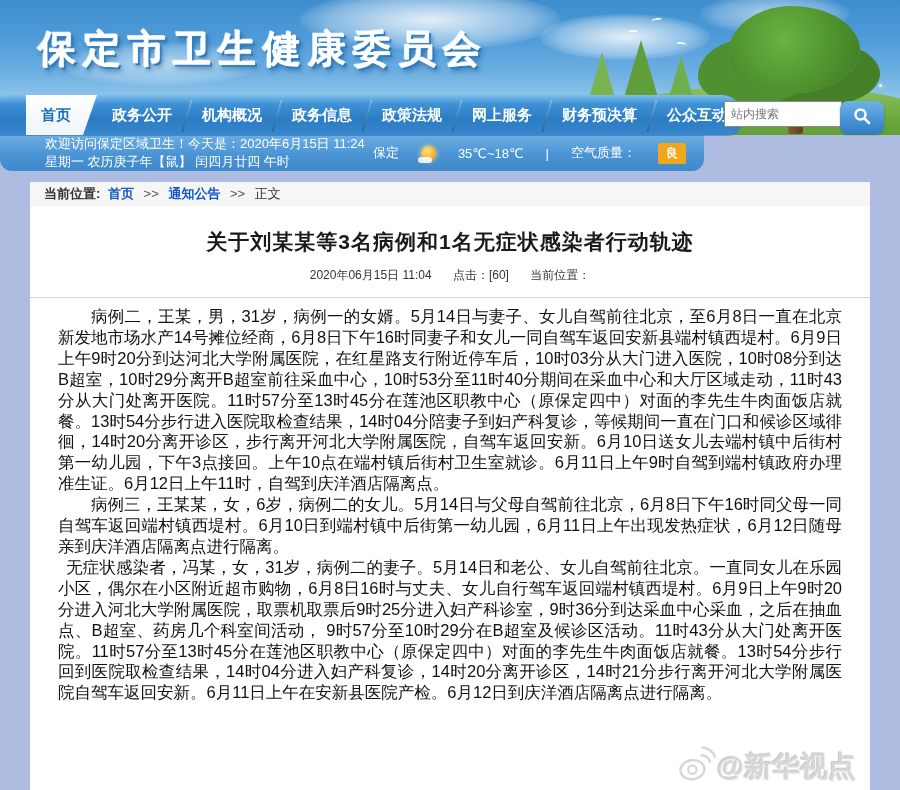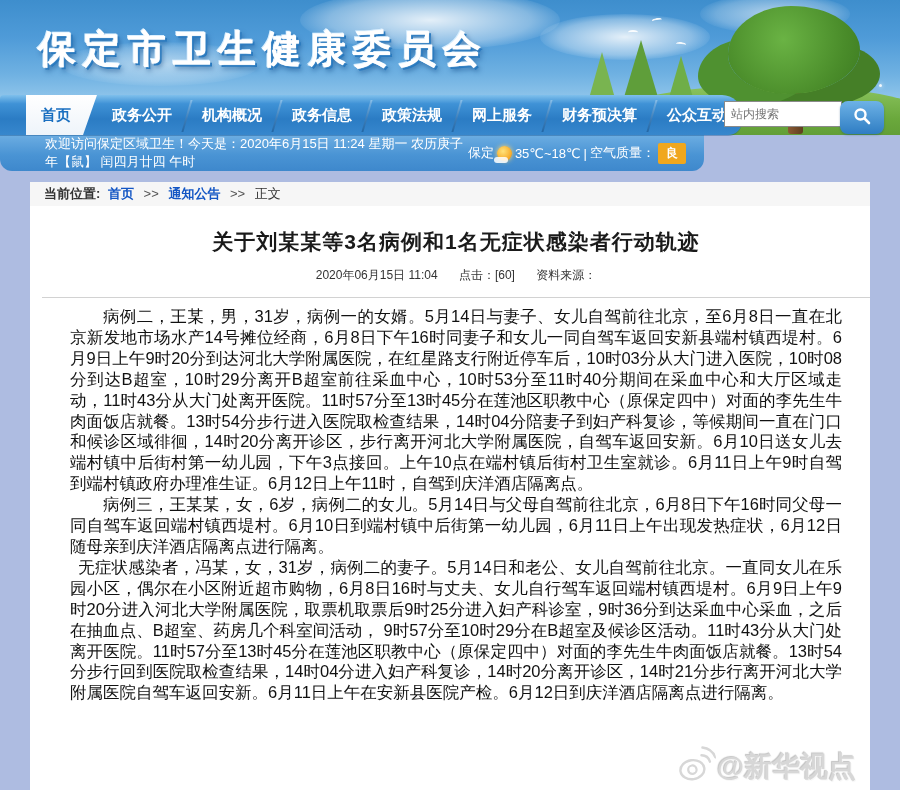--- a/index.html
+++ b/index.html
@@ -52,38 +52,38 @@
     font-size:12px; color:#333; padding:0 6px; outline:none; }
   .search-btn { width:44px; height:33px; margin-left:-2px; border:none; cursor:pointer;
     background:linear-gradient(180deg,#6db2e6,#2f7dc3); border-radius:8px;
     display:flex; align-items:center; justify-content:center; box-shadow:0 1px 2px rgba(20,70,120,.4); }
 
   
   .infobar { position:absolute; left:0; top:135px; width:704px; height:36px; z-index:4;
     background:linear-gradient(180deg,#6cadE2 0%,#4a94d4 55%,#3e88cc 100%);
     border-radius:0 0 12px 12px; display:flex; align-items:center; justify-content:space-between;
     padding:0 18px 0 45px; color:#fff; font-size:13px; }
-  .weather { display:flex; align-items:center; gap:3px; white-space:nowrap; }
+  .weather { display:flex; align-items:center; gap:22px; white-space:nowrap; }
   .sun-icon { display:inline-block; width:15px; height:15px; border-radius:50%;
     background:radial-gradient(circle at 40% 35%, #ffe37a, #f6a723 70%); box-shadow:0 0 5px #ffd76e; position:relative; }
   .sun-icon::after { content:""; position:absolute; left:-3px; bottom:-2px; width:14px; height:6px;
     border-radius:6px; background:rgba(255,255,255,.85); }
   .aqi-badge { background:#f0a71d; color:#fff; font-weight:bold; font-size:12px;
     padding:2px 8px; border-radius:2px; }
 
   
   .breadcrumb { position:absolute; left:30px; top:182px; width:840px; height:24px;
     background:#f6f6f6; line-height:24px; font-size:13px; color:#333; padding-left:14px; }
   .breadcrumb .bc-label { font-weight:bold; }
   .breadcrumb a { color:#1356c4; font-weight:bold; text-decoration:none; margin:0 4px; cursor:pointer; }
   .breadcrumb .sep { color:#555; margin:0 2px; }
   .breadcrumb .cur { margin-left:4px; }
 
   
-  .content { position:absolute; left:30px; top:206px; width:840px; height:584px; background:#fff;padding-left:12px; }
+  .content { position:absolute; left:30px; top:206px; width:840px; height:584px; background:#fff; }
   .art-title { text-align:center; font-size:21px; font-weight:bold; color:#1a1a1a; padding-top:22px;
     letter-spacing:1px; }
   .art-meta { text-align:center; font-size:12px; color:#333; margin-top:11px; }
   .art-meta span { margin:0 9px; }
   .art-divider { border-bottom:1px solid #d2d2d2; margin-top:13px; }
   .art-body { padding:8px 28px 0; font-size:16.5px; line-height:20.9px; color:#111;
     text-align:justify; }
   .art-body p { text-indent:2em; }
   .art-body p.small-indent { text-indent:0.5em; }
 
@@ -159,21 +159,21 @@
     <a>通知公告</a>
     <span class="sep">&gt;&gt;</span>
     <span class="cur">正文</span>
   </div>
 
   <div class="content">
     <h1 class="art-title">关于刘某某等3名病例和1名无症状感染者行动轨迹</h1>
     <div class="art-meta">
       <span>2020年06月15日 11:04</span>
       <span>点击：[60]</span>
-      <span>资料来源：</span>
+      <span>当前位置：</span>
     </div>
     <div class="art-divider"></div>
     <div class="art-body">
       <p>病例二，王某，男，31岁，病例一的女婿。5月14日与妻子、女儿自驾前往北京，至6月8日一直在北京新发地市场水产14号摊位经商，6月8日下午16时同妻子和女儿一同自驾车返回安新县端村镇西堤村。6月9日上午9时20分到达河北大学附属医院，在红星路支行附近停车后，10时03分从大门进入医院，10时08分到达B超室，10时29分离开B超室前往采血中心，10时53分至11时40分期间在采血中心和大厅区域走动，11时43分从大门处离开医院。11时57分至13时45分在莲池区职教中心（原保定四中）对面的李先生牛肉面饭店就餐。13时54分步行进入医院取检查结果，14时04分陪妻子到妇产科复诊，等候期间一直在门口和候诊区域徘徊，14时20分离开诊区，步行离开河北大学附属医院，自驾车返回安新。6月10日送女儿去端村镇中后街村第一幼儿园，下午3点接回。上午10点在端村镇后街村卫生室就诊。6月11日上午9时自驾到端村镇政府办理准生证。6月12日上午11时，自驾到庆洋酒店隔离点。</p>
       <p>病例三，王某某，女，6岁，病例二的女儿。5月14日与父母自驾前往北京，6月8日下午16时同父母一同自驾车返回端村镇西堤村。6月10日到端村镇中后街第一幼儿园，6月11日上午出现发热症状，6月12日随母亲到庆洋酒店隔离点进行隔离。</p>
       <p class="small-indent">无症状感染者，冯某，女，31岁，病例二的妻子。5月14日和老公、女儿自驾前往北京。一直同女儿在乐园小区，偶尔在小区附近超市购物，6月8日16时与丈夫、女儿自行驾车返回端村镇西堤村。6月9日上午9时20分进入河北大学附属医院，取票机取票后9时25分进入妇产科诊室，9时36分到达采血中心采血，之后在抽血点、B超室、药房几个科室间活动， 9时57分至10时29分在B超室及候诊区活动。11时43分从大门处离开医院。11时57分至13时45分在莲池区职教中心（原保定四中）对面的李先生牛肉面饭店就餐。13时54分步行回到医院取检查结果，14时04分进入妇产科复诊，14时20分离开诊区，14时21分步行离开河北大学附属医院自驾车返回安新。6月11日上午在安新县医院产检。6月12日到庆洋酒店隔离点进行隔离。</p>
     </div>
     <div class="watermark">
       <span class="weibo-icon">
         <svg width="40" height="36" viewBox="0 0 40 36">

